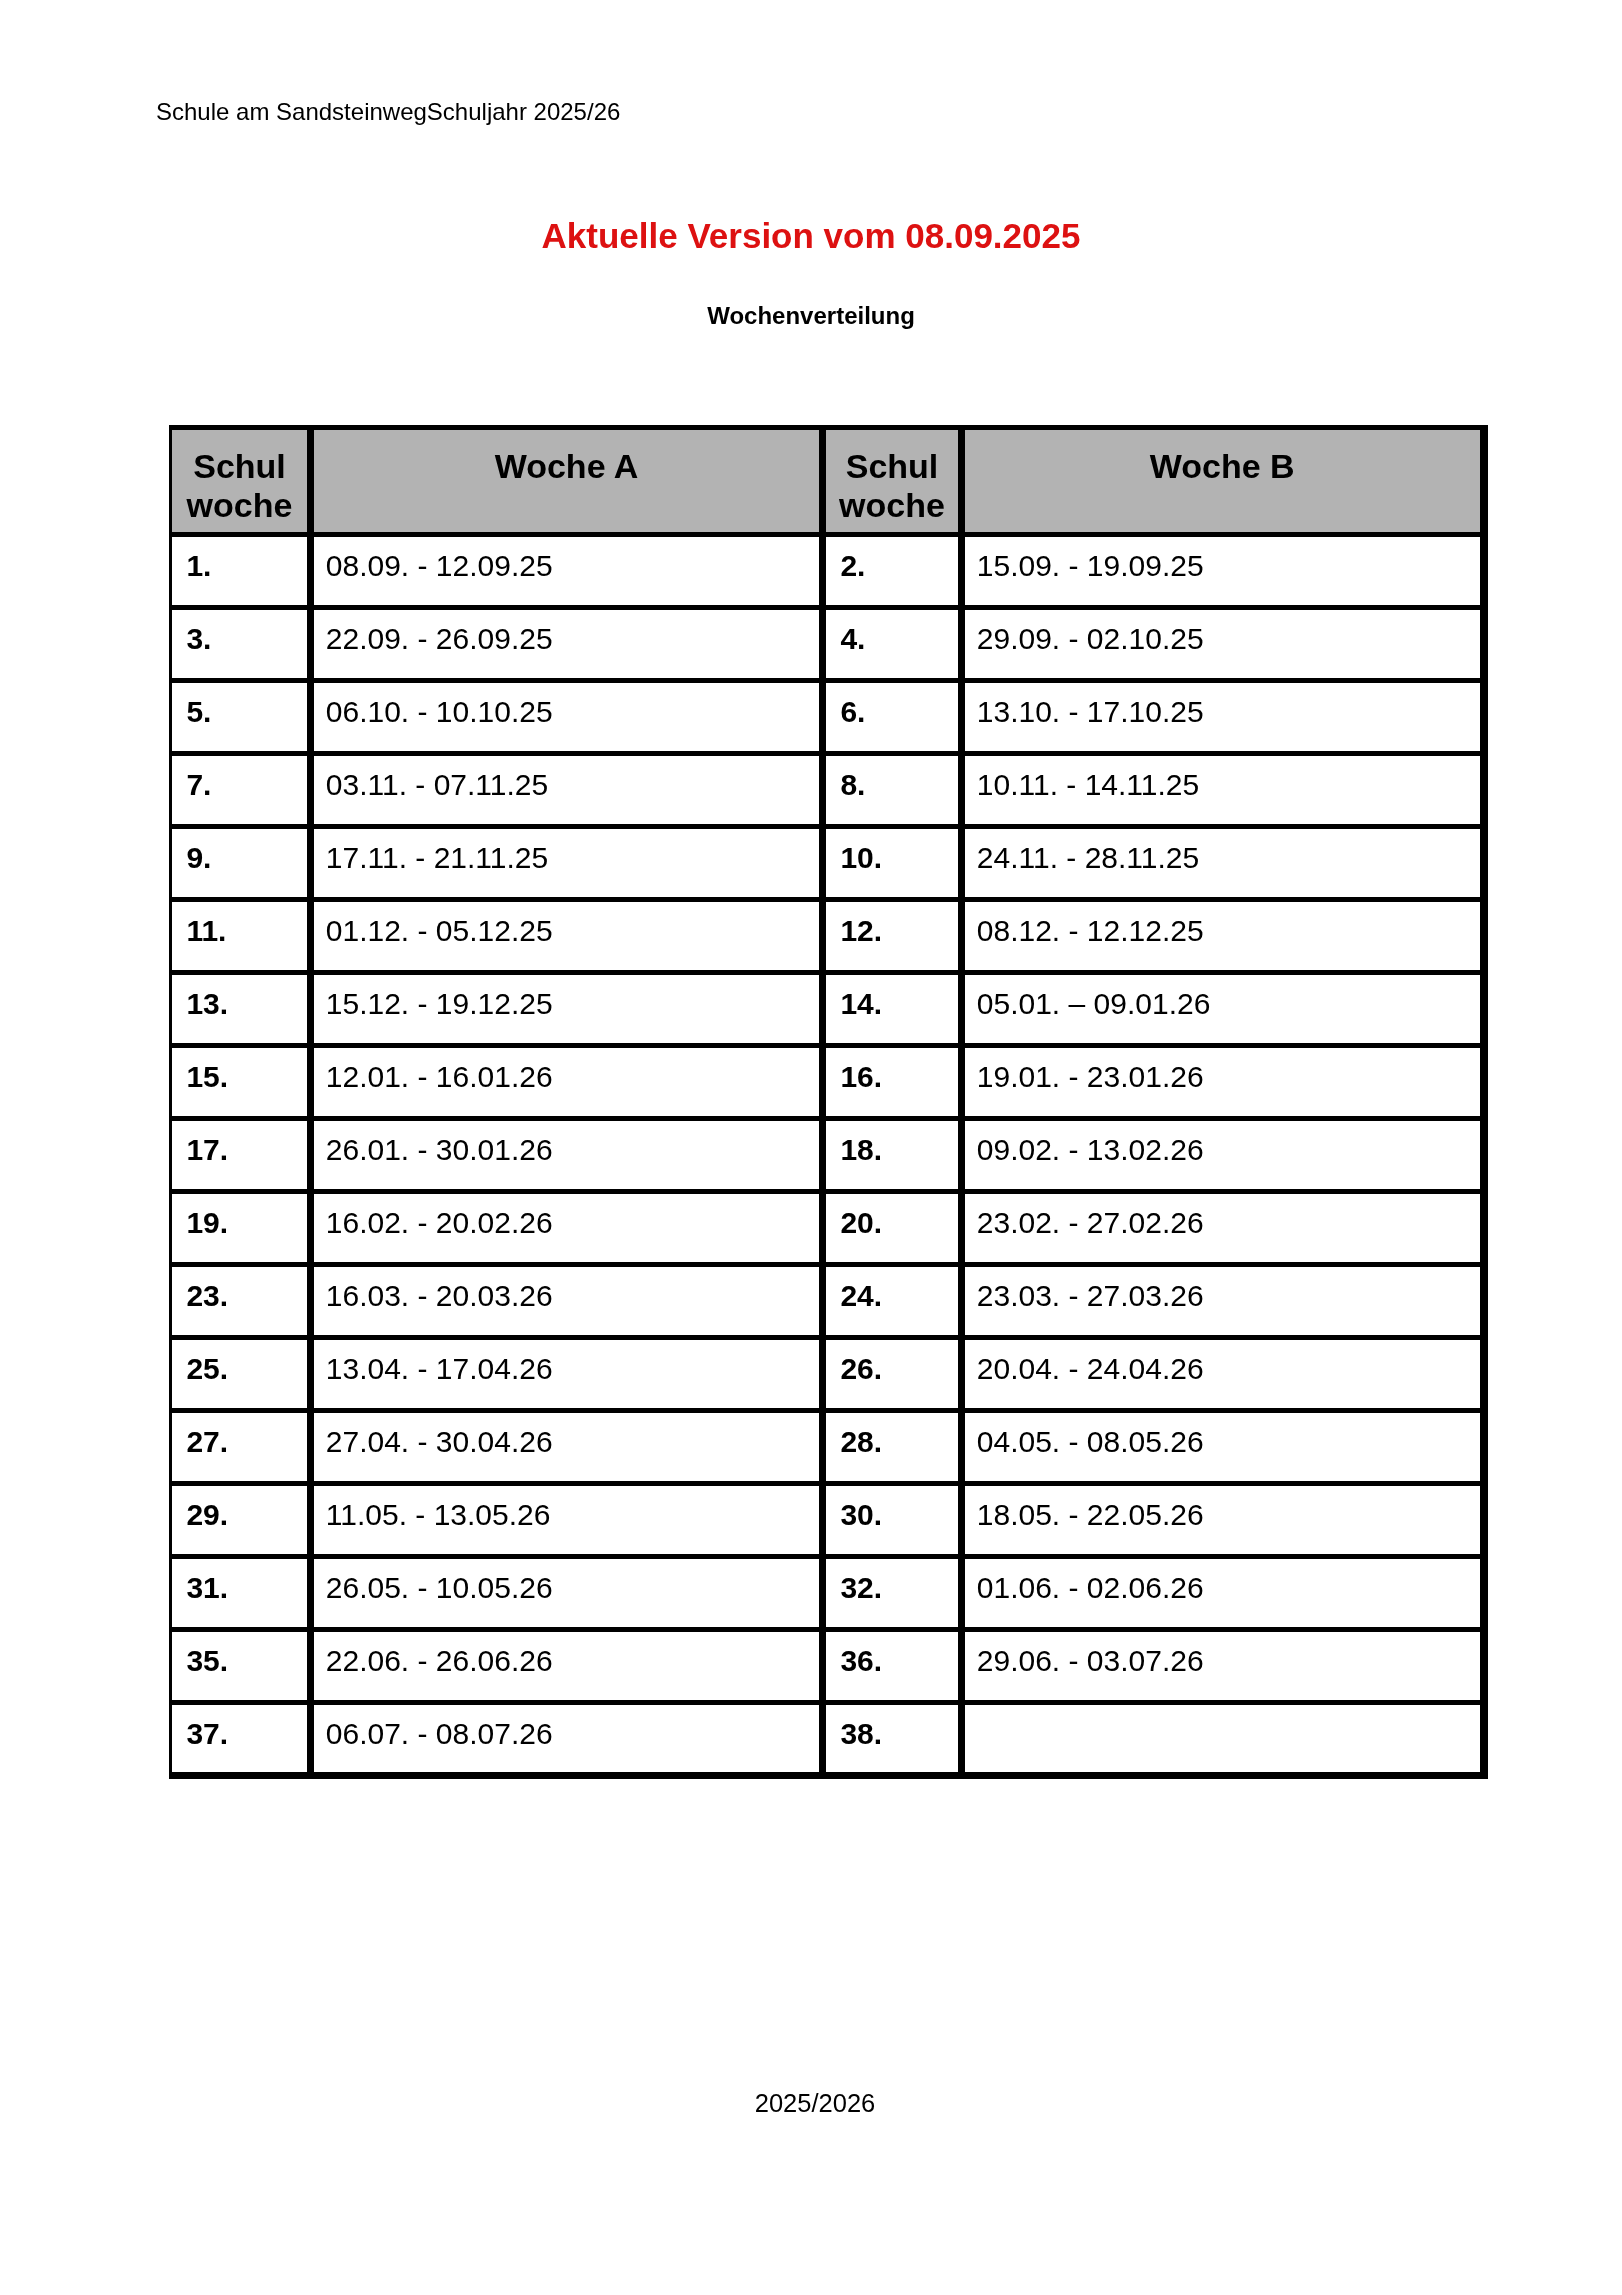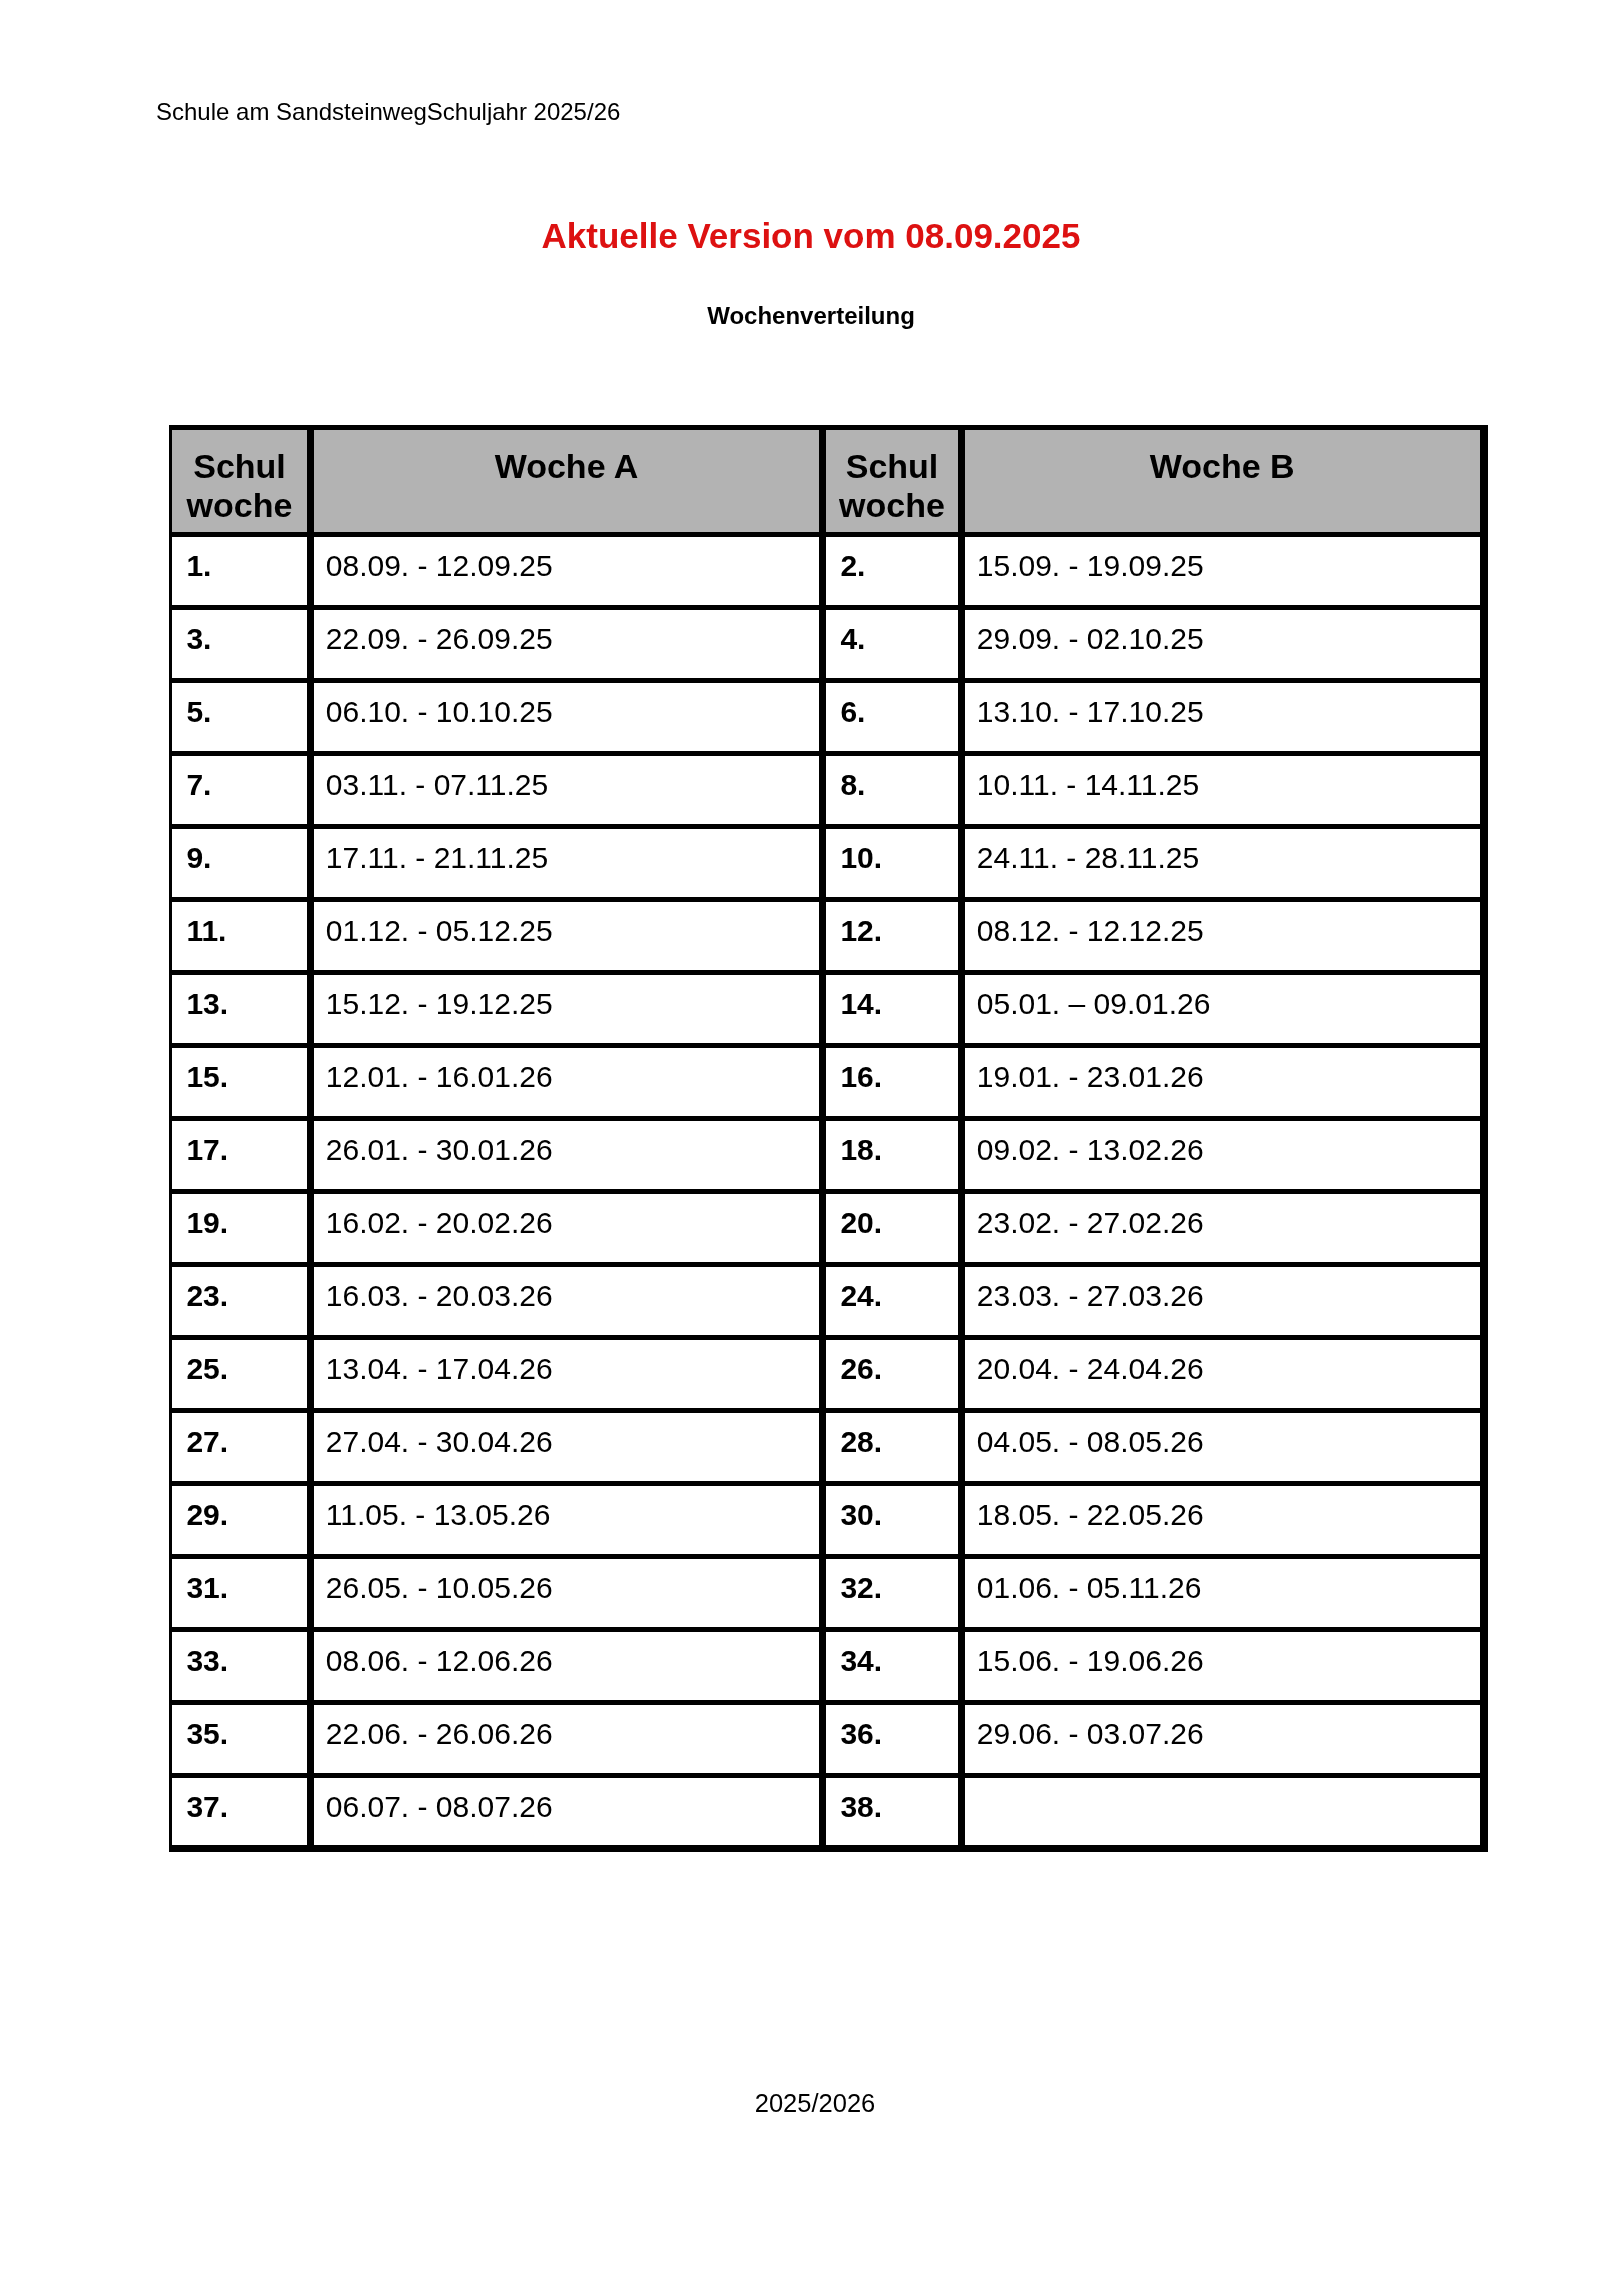--- a/index.html
+++ b/index.html
@@ -206,27 +206,21 @@
       <tr>
         <td class="week">29.</td>
         <td class="dates">11.05. - 13.05.26</td>
         <td class="week">30.</td>
         <td class="dates">18.05. - 22.05.26</td>
       </tr>
       <tr>
         <td class="week">31.</td>
         <td class="dates">26.05. - 10.05.26</td>
         <td class="week">32.</td>
-        <td class="dates">01.06. - 05.11.26</td>
-      </tr>
-      <tr>
-        <td class="week">33.</td>
-        <td class="dates">08.06. - 12.06.26</td>
-        <td class="week">34.</td>
-        <td class="dates">15.06. - 19.06.26</td>
+        <td class="dates">01.06. - 02.06.26</td>
       </tr>
       <tr>
         <td class="week">35.</td>
         <td class="dates">22.06. - 26.06.26</td>
         <td class="week">36.</td>
         <td class="dates">29.06. - 03.07.26</td>
       </tr>
       <tr>
         <td class="week">37.</td>
         <td class="dates">06.07. - 08.07.26</td>

